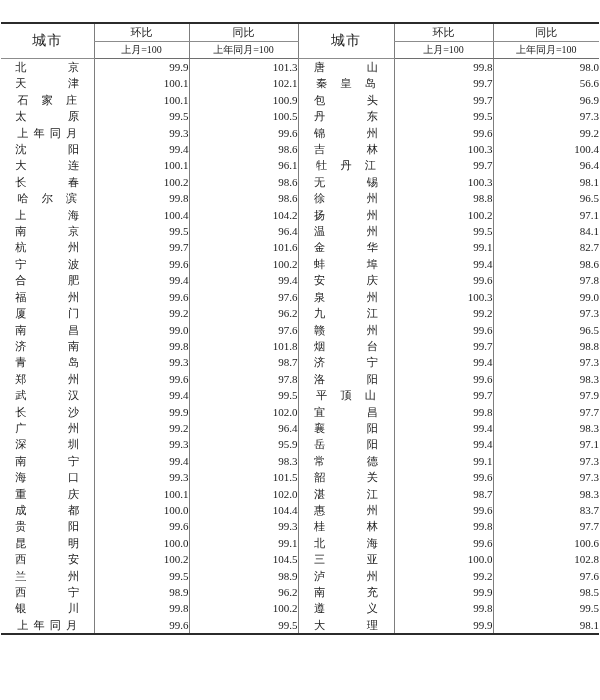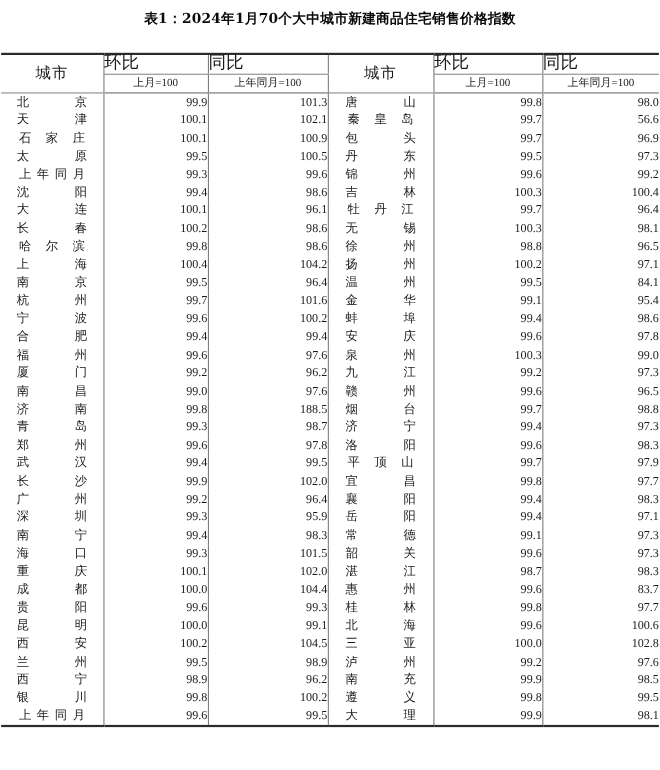--- a/index.html
+++ b/index.html
@@ -45,24 +45,24 @@
 
   .vl{border-left:1.1px solid #7d7d7d;}
 
   
   .h-city{
     font-size:14px;
     text-align:center;
     letter-spacing:1px;
   }
   .h-grp{
-    font-size:16px;
+    font-size:11px;
+    text-align:center;
     height:17px;
     line-height:17px;
-    font-family:Liberation Mono, monospace;
   }
   .h-sub{
     font-size:10px;
     text-align:center;
     height:16px;
     line-height:16px;
     margin-top:29px;
   }
 
   
@@ -83,21 +83,20 @@
     text-align:right;
     padding-right:5px;
     font-family:"Liberation Serif","DejaVu Serif",serif;
   }
 </style>
 </head>
 <body>
 
 <div class="page">
 
-  <div class="title">表1：2024年1月70个大中城市新建商品住宅销售价格指数</div>
 
   <table class="idx">
     <colgroup>
       <col style="width:93px">
         <col style="width:95px">
         <col style="width:109px">
       <col style="width:96px">
         <col style="width:99px">
         <col style="width:106px">
     </colgroup>
@@ -205,21 +204,21 @@
           <td class="city vl"><span class="n2">温州</span></td>
           <td class="num vl">99.5</td>
           <td class="num vl">84.1</td>
         </tr>
         <tr class="drow">
           <td class="city"><span class="n2">杭州</span></td>
           <td class="num vl">99.7</td>
           <td class="num vl">101.6</td>
           <td class="city vl"><span class="n2">金华</span></td>
           <td class="num vl">99.1</td>
-          <td class="num vl">95.4</td>
+          <td class="num vl">82.7</td>
         </tr>
         <tr class="drow">
           <td class="city"><span class="n2">宁波</span></td>
           <td class="num vl">99.6</td>
           <td class="num vl">100.2</td>
           <td class="city vl"><span class="n2">蚌埠</span></td>
           <td class="num vl">99.4</td>
           <td class="num vl">98.6</td>
         </tr>
         <tr class="drow">
@@ -250,21 +249,21 @@
           <td class="city"><span class="n2">南昌</span></td>
           <td class="num vl">99.0</td>
           <td class="num vl">97.6</td>
           <td class="city vl"><span class="n2">赣州</span></td>
           <td class="num vl">99.6</td>
           <td class="num vl">96.5</td>
         </tr>
         <tr class="drow">
           <td class="city"><span class="n2">济南</span></td>
           <td class="num vl">99.8</td>
-          <td class="num vl">188.5</td>
+          <td class="num vl">101.8</td>
           <td class="city vl"><span class="n2">烟台</span></td>
           <td class="num vl">99.7</td>
           <td class="num vl">98.8</td>
         </tr>
         <tr class="drow">
           <td class="city"><span class="n2">青岛</span></td>
           <td class="num vl">99.3</td>
           <td class="num vl">98.7</td>
           <td class="city vl"><span class="n2">济宁</span></td>
           <td class="num vl">99.4</td>

